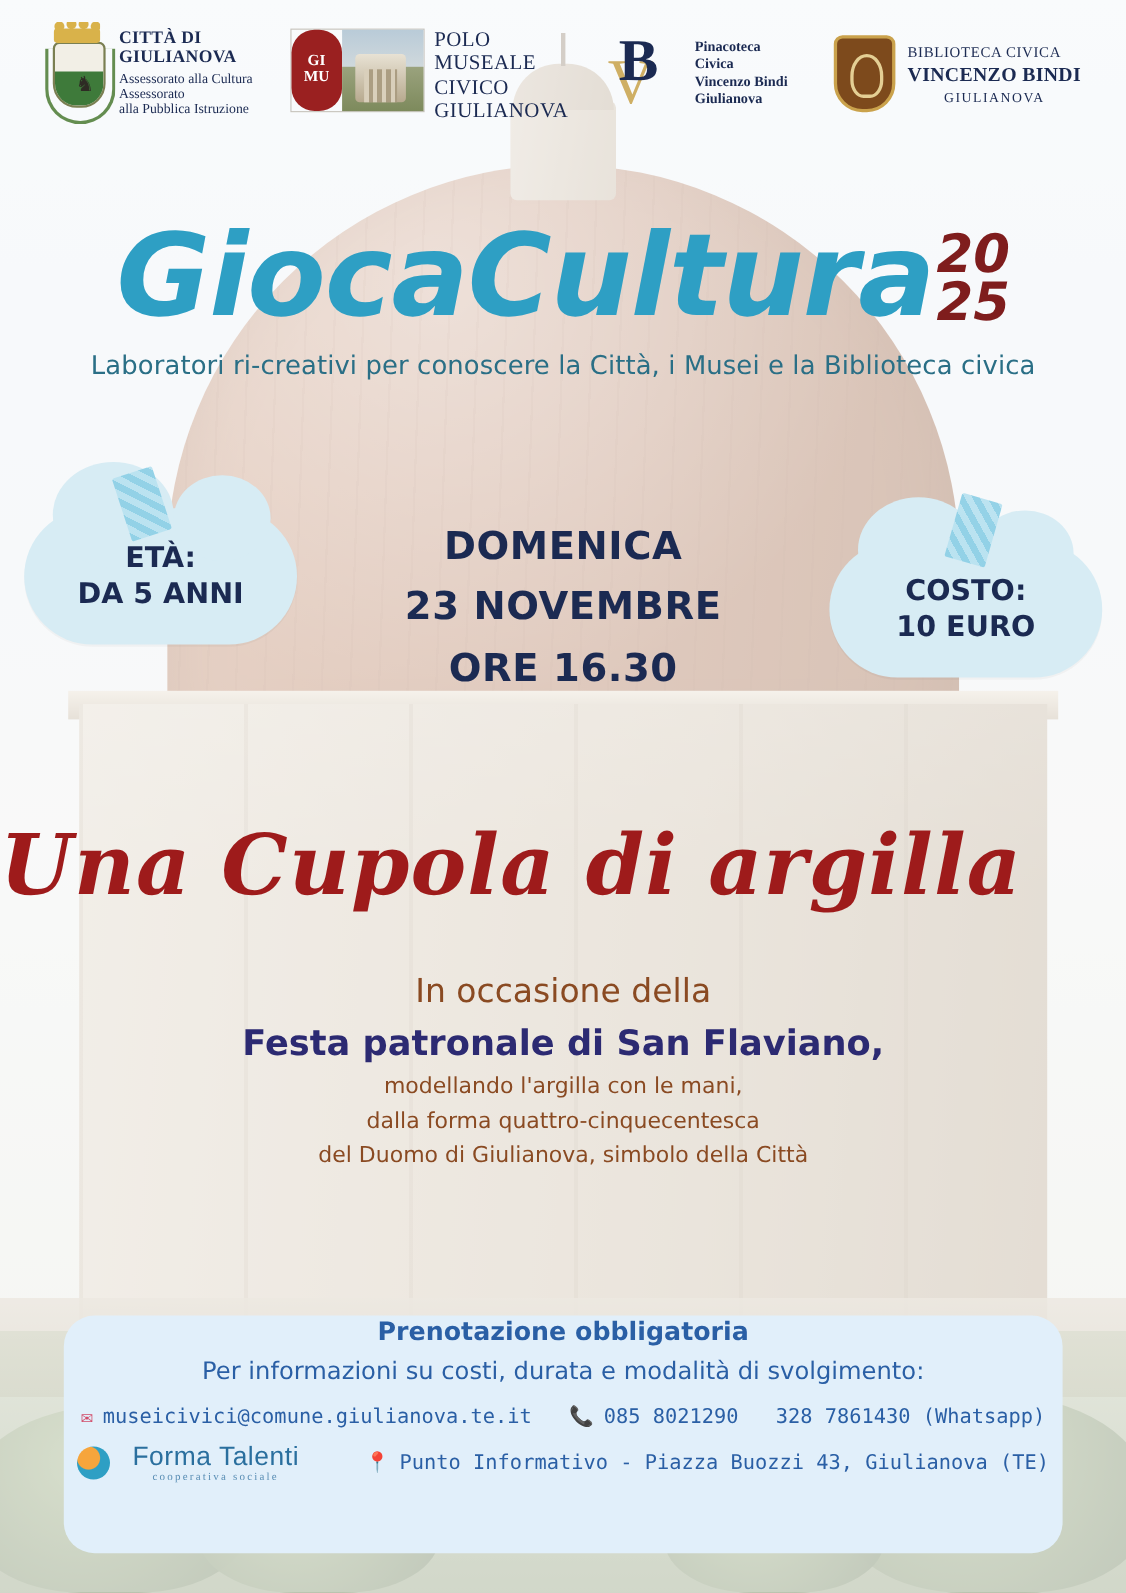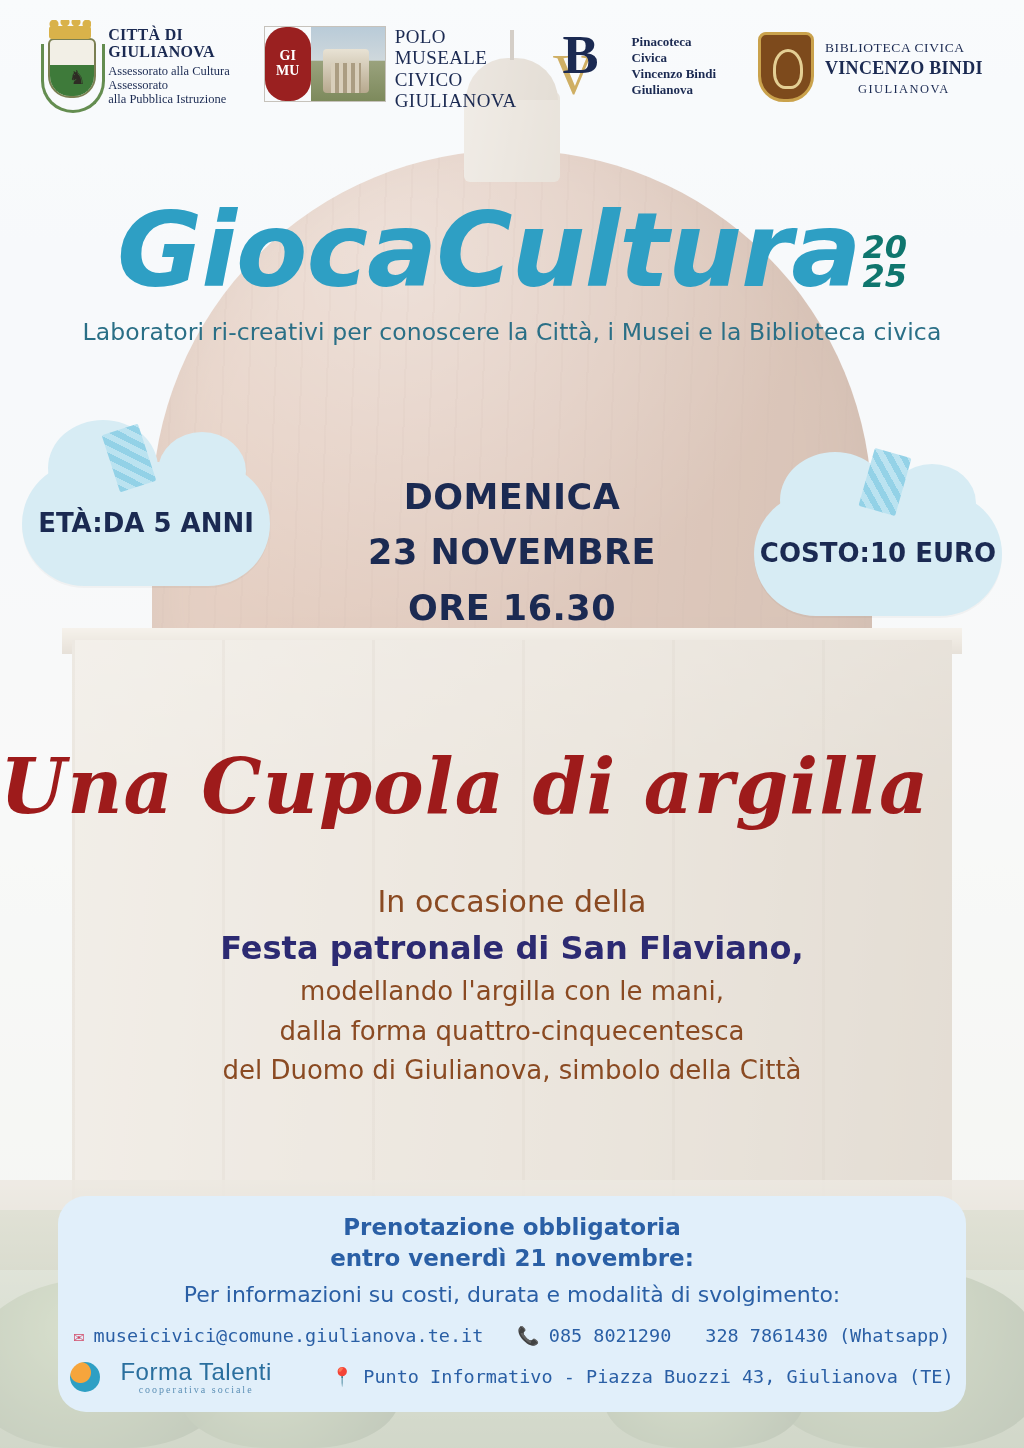--- a/index.html
+++ b/index.html
@@ -290,26 +290,26 @@
     font-style: italic;
     color: #2e9fc4;
     letter-spacing: -1px;
     line-height: 1;
     display: inline-block;
   }
   .year {
     display: inline-block;
     vertical-align: top;
     font-family: "DejaVu Sans", sans-serif;
-    font-size: 32px;
+    font-size: 48px;
     font-weight: bold;
     font-style: italic;
-    color: #0f766e;
+    color: #7f1d1d;
     line-height: .92;
-    margin-top: 35px;
+    margin-top: 11px;
     margin-left: 2px;
     text-align: left;
   }
   .subtitle {
     margin-top: 16px;
     font-family: "DejaVu Sans", sans-serif;
     font-size: 23.5px;
     color: #2a6f86;
     letter-spacing: .1px;
   }
@@ -319,20 +319,21 @@
     position: absolute;
     background: #d7ecf4;
     border-radius: 90px;
     text-align: center;
     color: #1b2a52;
     font-family: "DejaVu Sans", sans-serif;
     font-weight: bold;
     font-size: 26px;
     line-height: 1.28;
     display: flex;
+    flex-direction: column;
     align-items: center;
     justify-content: center;
     box-shadow: 0 2px 0 rgba(0,0,0,.03);
   }
   .cloud:before, .cloud:after {
     content: "";
     position: absolute;
     background: #d7ecf4;
     border-radius: 50%;
   }
@@ -383,31 +384,31 @@
   
   .desc {
     position: absolute;
     top: 880px; left: 0; width: 1024px;
     text-align: center;
     font-family: "DejaVu Sans", sans-serif;
     line-height: 1.44;
   }
   .desc .d1 { font-size: 30px; color: #8a4a22; }
   .desc .d2 { font-size: 32px; color: #2c2a72; font-weight: bold; margin-top: 2px; }
-  .desc .d3 { font-size: 26px; color: #8a4a22; margin-top: 2px; }
+  .desc .d3 { font-size: 20px; color: #8a4a22; margin-top: 2px; }
 
   
   .booking {
     position: absolute;
     left: 58px; top: 1196px;
     width: 908px; height: 216px;
     background: #e1effa;
     border-radius: 28px;
     text-align: center;
-    padding-top: 16px;
+    padding-top: 0;
     box-sizing: border-box;
   }
   .book-1 { font-family: "DejaVu Sans", sans-serif; font-weight: bold; font-size: 23px; color: #2a5fa5; line-height: 1.35; }
   .book-2 { font-family: "DejaVu Sans", sans-serif; font-size: 22px; color: #2a5fa5; margin-top: 8px; }
   .contact-row {
     margin-top: 18px;
     display: flex;
     align-items: center;
     justify-content: center;
     gap: 34px;
@@ -561,21 +562,20 @@
   <div class="desc">
     <div class="d1">In occasione della</div>
     <div class="d2">Festa patronale di San Flaviano,</div>
     <div class="d3">modellando l'argilla con le mani,</div>
     <div class="d3">dalla forma quattro-cinquecentesca</div>
     <div class="d3">del Duomo di Giulianova, simbolo della Città</div>
   </div>
 
   <div class="booking">
     <div class="book-1">Prenotazione obbligatoria</div>
-    <div class="book-1">entro venerdì 21 novembre:</div>
     <div class="book-2">Per informazioni su costi, durata e modalità di svolgimento:</div>
 
     <div class="contact-row">
       <div class="item">
         <span class="ico mail">✉</span>
         <span>museicivici@comune.giulianova.te.it</span>
       </div>
       <div class="item">
         <span class="ico phone">📞</span>
         <span>085 8021290</span>

